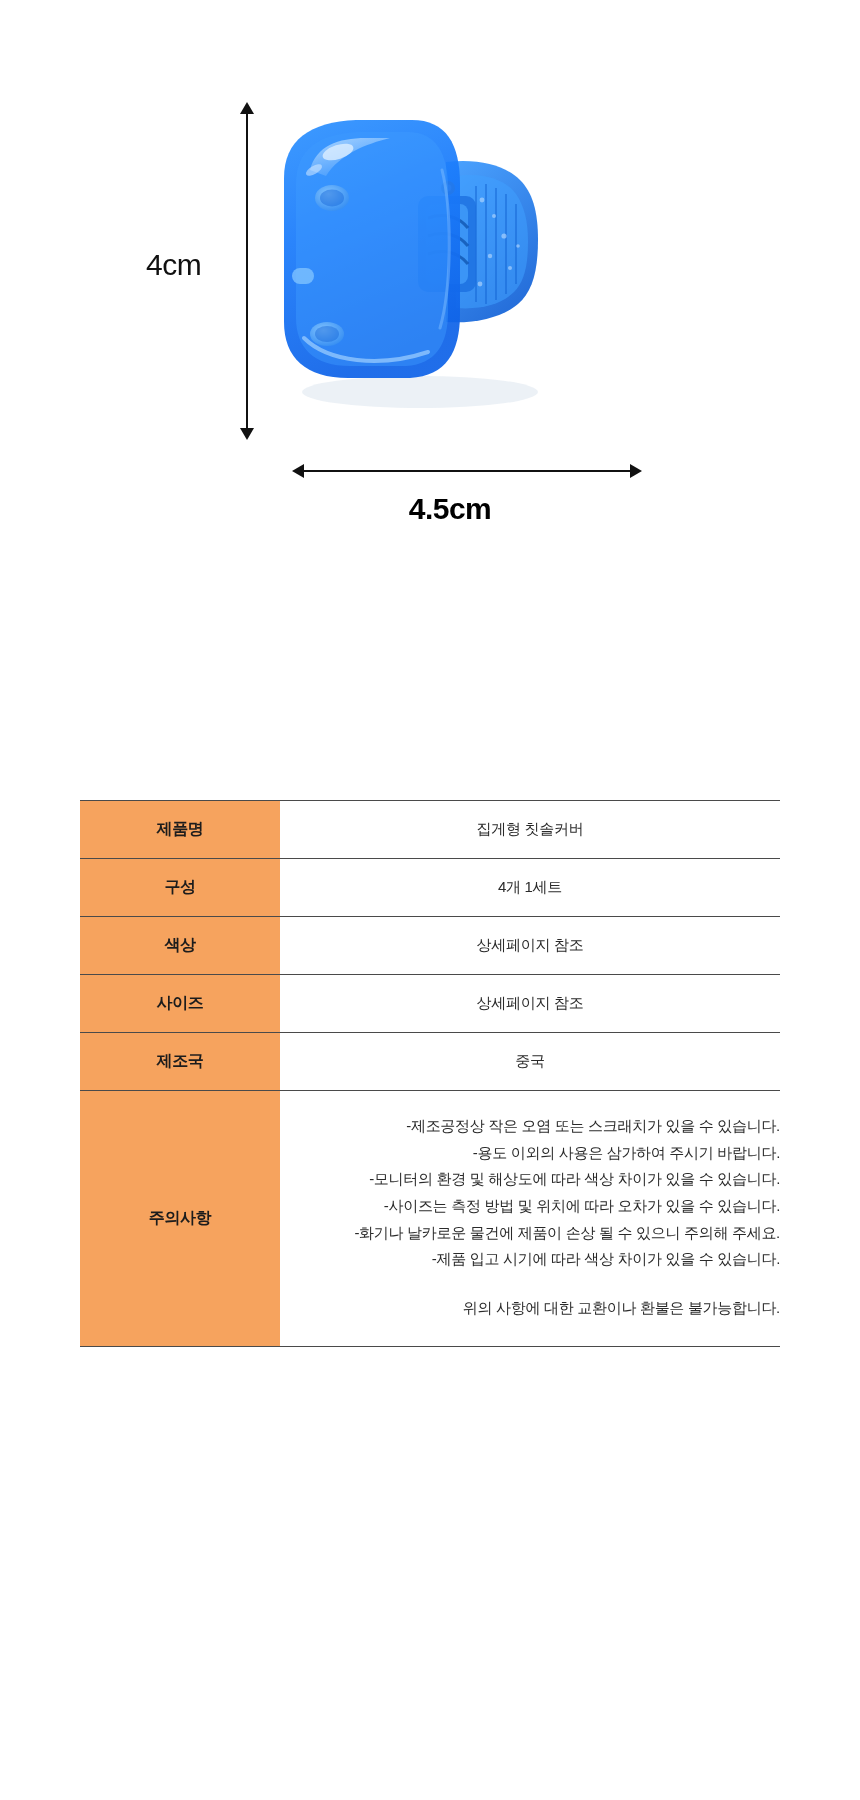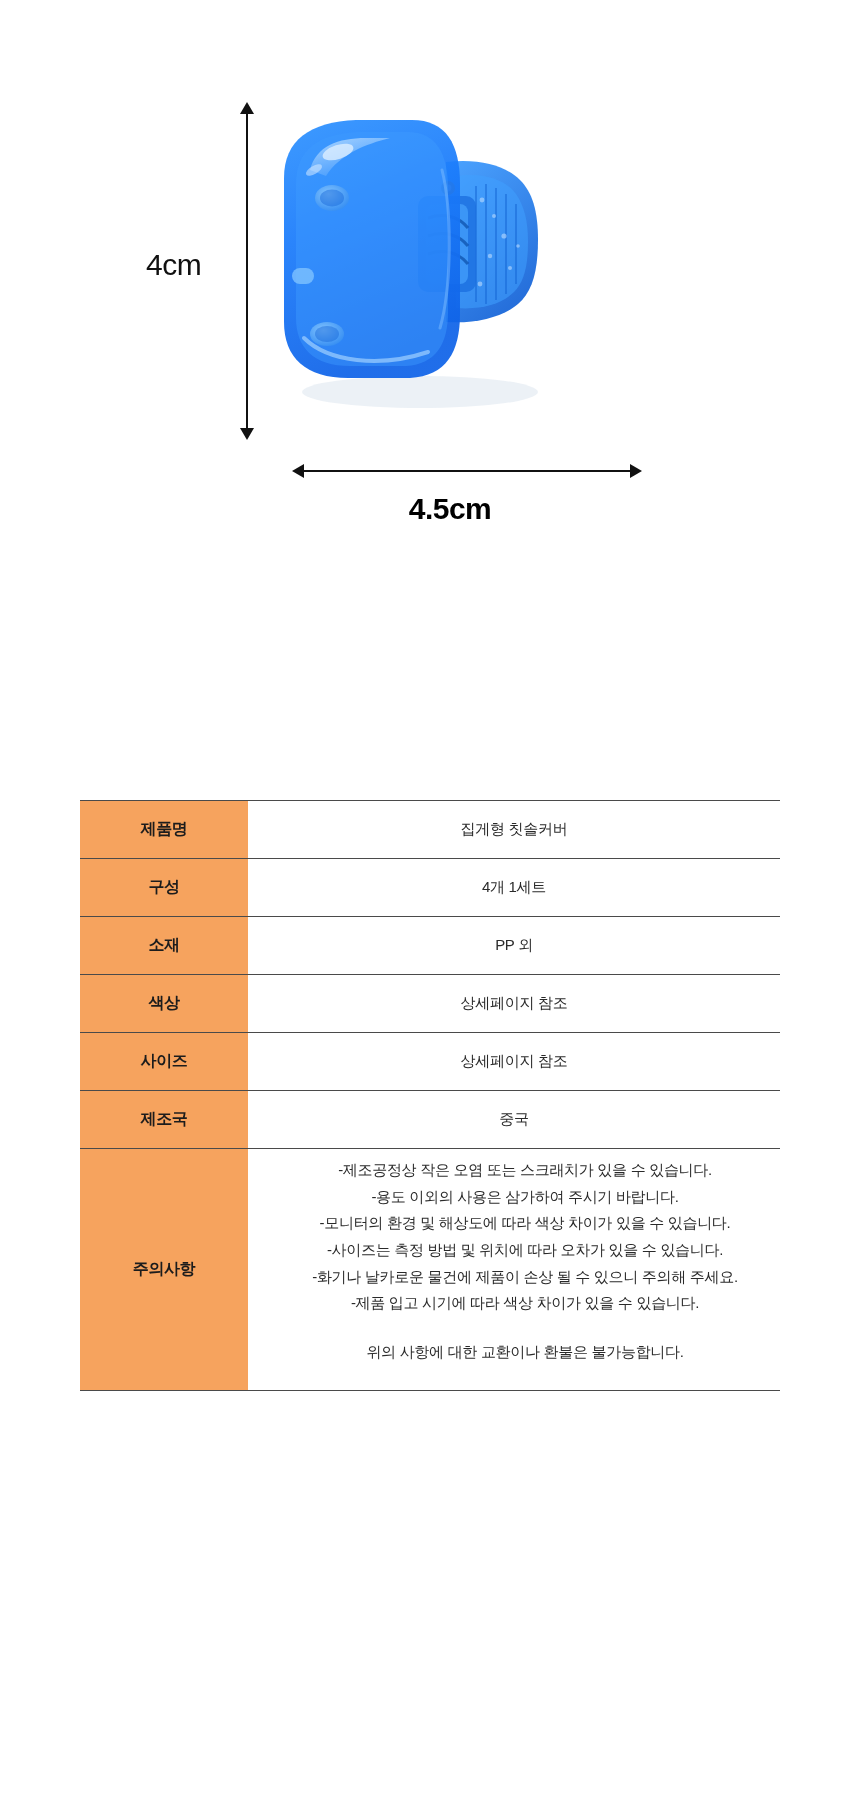--- a/index.html
+++ b/index.html
@@ -126,38 +126,38 @@
     border-bottom: 1px solid #4a4a4a;
   }
   table.spec th {
     width: 160px;
     background: #f6a35e;
     color: #1c1c1c;
     font-size: 16px;
     font-weight: bold;
     text-align: center;
     vertical-align: middle;
-    padding: 18px 4px;
+    padding: 18px 20px;
     letter-spacing: -0.4px;
   }
   table.spec td {
     background: #ffffff;
     font-size: 15px;
     color: #2a2a2a;
     text-align: center;
     vertical-align: middle;
     padding: 18px 4px;
     letter-spacing: -0.3px;
   }
   table.spec tr.notice th {
     vertical-align: middle;
   }
   table.spec tr.notice td {
-    text-align: center;
-    padding: 8px 0 24px 22px;
+    text-align: right;
+    padding: 22px 0 24px 22px;
     line-height: 1.78;
     font-size: 15px;
   }
   .notice-list {
     margin: 0;
     padding: 0;
     list-style: none;
   }
   .notice-list li {
     white-space: nowrap;
@@ -265,24 +265,20 @@
     <tbody>
       <tr>
         <th>제품명</th>
         <td>집게형 칫솔커버</td>
       </tr>
       <tr>
         <th>구성</th>
         <td>4개 1세트</td>
       </tr>
       <tr>
-        <th>소재</th>
-        <td>PP 외</td>
-      </tr>
-      <tr>
         <th>색상</th>
         <td>상세페이지 참조</td>
       </tr>
       <tr>
         <th>사이즈</th>
         <td>상세페이지 참조</td>
       </tr>
       <tr>
         <th>제조국</th>
         <td>중국</td>

